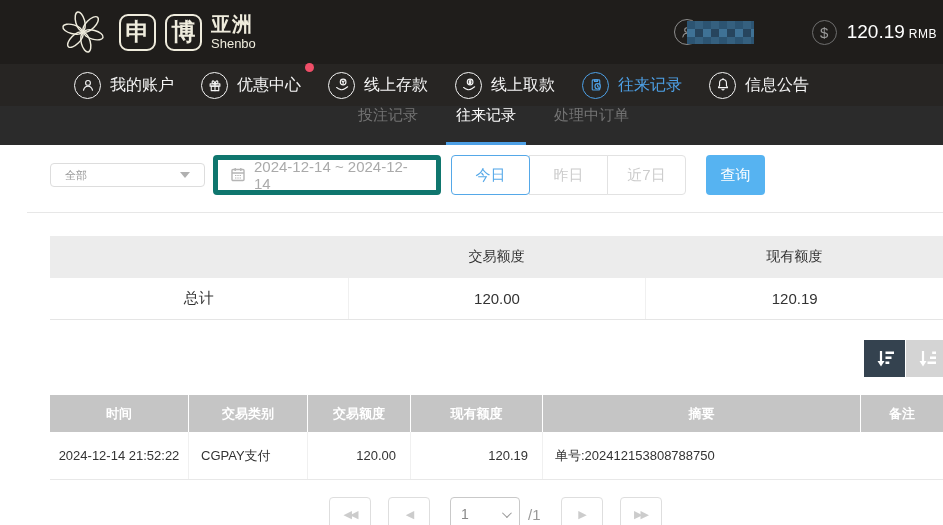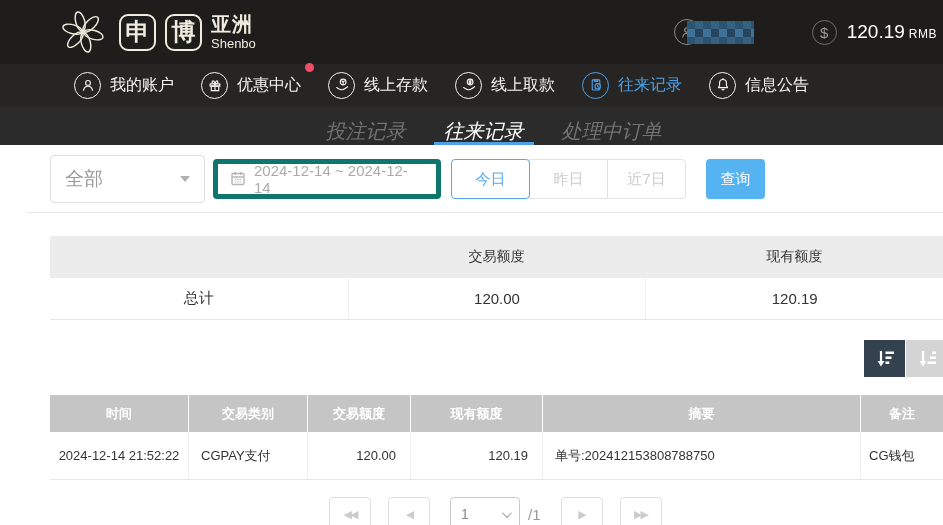--- a/index.html
+++ b/index.html
@@ -41,30 +41,30 @@
   .nav-ico { width:27px; height:27px; border-radius:50%; border:1.5px solid;
     display:flex; align-items:center; justify-content:center; flex:0 0 auto; }
   .nav-ico svg { width:18px; height:18px; stroke:currentColor; fill:none;
     stroke-width:1.5; stroke-linecap:round; stroke-linejoin:round; }
   .nav-badge { position:absolute; top:-9px; right:-13px; width:9px; height:9px;
     border-radius:50%; background:#ef4e68; }
 
   
   .subnav { position:absolute; top:106px; left:0; width:943px; height:39px;
     background:#2b2b2b; display:flex; justify-content:center; gap:26px; padding-left:44px; }
-  .tab { color:#737373; font-size:20px; display:flex; align-items:flex-end;
-    position:relative; padding:0 6px; cursor:pointer; white-space:nowrap;font-style:italic; }
+  .tab { color:#737373; font-size:15px; display:flex; align-items:flex-start;
+    position:relative; padding:0 6px; cursor:pointer; white-space:nowrap; }
   .tab.active { color:#ffffff; }
   .tab.active::after { content:""; position:absolute; left:-4px; right:-4px; bottom:0;
     height:3px; background:#4da0e6; }
 
   
   .filters { position:absolute; top:155px; left:50px; display:flex; align-items:center; }
-  .select-box { width:155px; height:48px; border:1px solid #ddd; border-radius:4px;
-    display:flex; align-items:center; padding:0 14px; color:#999; font-size:19px;
+  .select-box { width:155px; height:24px; border:1px solid #ddd; border-radius:4px;
+    display:flex; align-items:center; padding:0 14px; color:#999; font-size:11px;
     background:#fff; cursor:pointer; }
   .select-caret { margin-left:auto; width:0; height:0; border-left:5px solid transparent;
     border-right:5px solid transparent; border-top:6px solid #b0b0b0; }
   .date-box { margin-left:8px; width:228px; height:40px; border:5px solid #0f766e;
     border-radius:4px; display:flex; align-items:center; gap:8px; padding:0 12px;
     color:#aaa; font-size:15px; background:#fff; cursor:pointer; }
   .cal-ico svg { width:16px; height:16px; stroke:#b5b5b5; fill:none; stroke-width:1.4; }
   .btn-group { display:flex; margin-left:10px; }
   .qbtn { width:79px; height:40px; background:#fff; border:1px solid #e2e2e2; color:#ccc;
     font-size:15px; display:flex; align-items:center; justify-content:center; cursor:pointer; }
@@ -317,21 +317,20 @@
     <div class="hcell c4">现有额度</div>
     <div class="hcell c5">摘要</div>
     <div class="hcell c6">备注</div>
   </div>
   <div class="brow">
     <div class="bcell c1 al-c">2024-12-14 21:52:22</div>
     <div class="bcell c2 al-l">CGPAY支付</div>
     <div class="bcell c3 al-r">120.00</div>
     <div class="bcell c4 al-r">120.19</div>
     <div class="bcell c5 al-l">单号:202412153808788750</div>
-    <div class="bcell c6 al-l">CG钱包</div>
   </div>
 </div>
 
 <div class="pagination">
   <div class="pbtn">◀◀</div>
   <div class="pbtn">◀</div>
   <div class="psel">
     <span>1</span>
     <span class="psel-caret"></span>
   </div>

